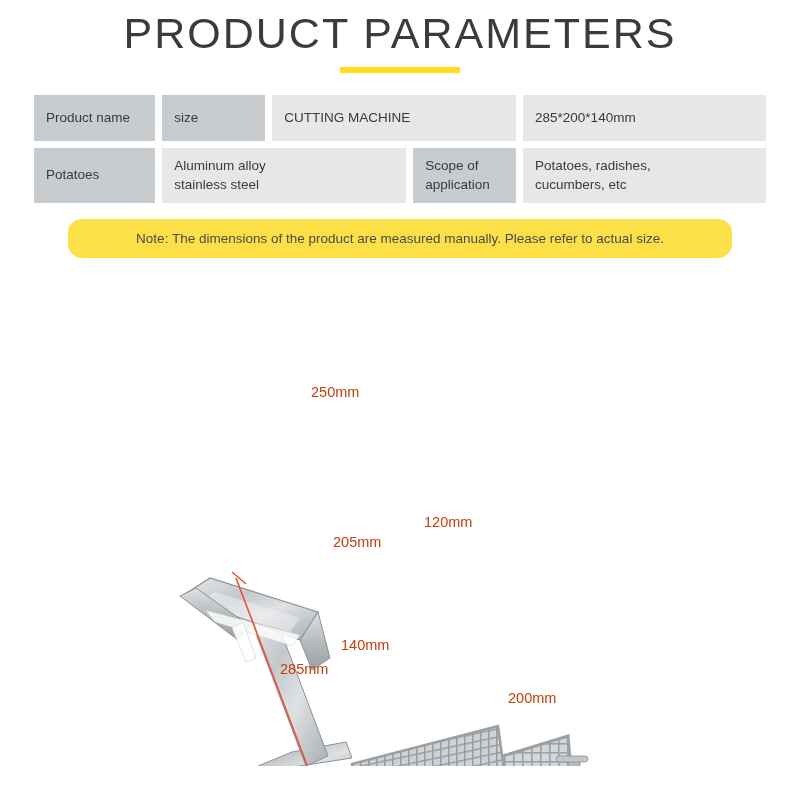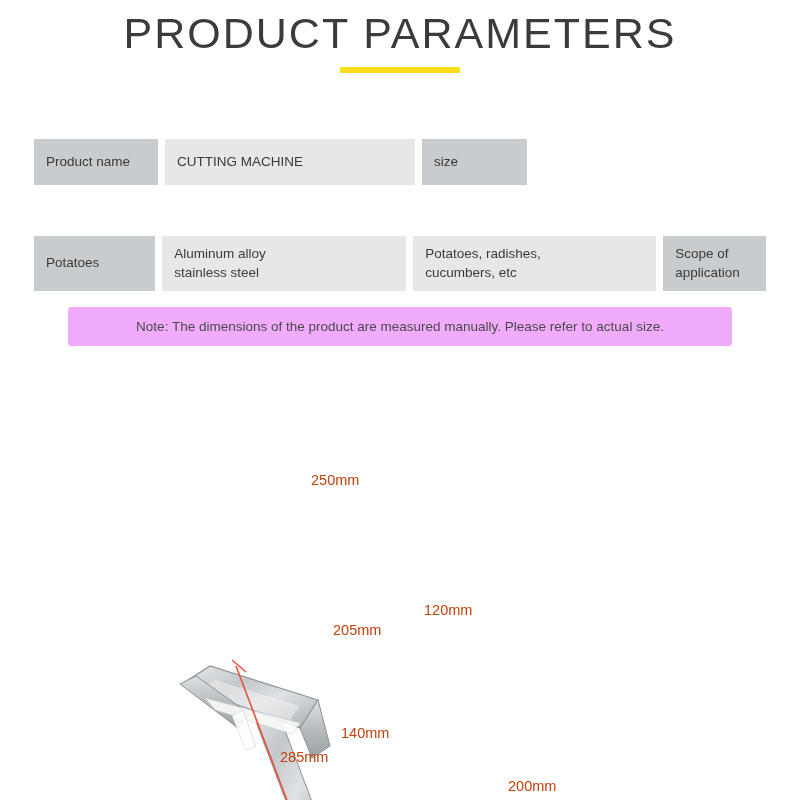--- a/index.html
+++ b/index.html
@@ -54,45 +54,44 @@
     gap: 7px;
   }
   .cell {
     box-sizing: border-box;
     padding: 9px 12px;
     font-size: 13.5px;
     line-height: 1.35;
     display: flex;
     align-items: center;
     min-height: 46px;
-    margin-top: 44px;
   }
   .cell.label {
     background: #c9ccce;
     color: #3a3a3a;
   }
   .cell.value {
     background: #e6e7e8;
     color: #3a3a3a;
   }
   .w-label-a { width: 124px; }
   .w-value-a { width: 250px; }
   .w-label-b { width: 105px; }
   .w-value-b { width: 249px; }
   .cell .multi {
     display: block;
   }
   .note {
     margin: 9px 34px 0 34px;
-    background: #f0abfc;
+    background: #fde047;
     color: #4a4a4a;
     font-size: 13.5px;
     padding: 12px 0;
     text-align: center;
-    border-radius: 3px;
+    border-radius: 14px;
   }
 
   
   .figure {
     position: relative;
     width: 800px;
     height: 500px;
     margin-top: 8px;
   }
   .figure svg {
@@ -115,42 +114,43 @@
 
   <div class="title-block">
     <h1 class="title">PRODUCT PARAMETERS</h1>
     <div class="title-underline"></div>
   </div>
 
   <div class="specs">
 
     <div class="spec-row">
       <div class="cell label w-label-a">Product name</div>
+      <div class="cell label w-label-b">size</div>
       <div class="cell value w-value-a">CUTTING MACHINE</div>
-      <div class="cell label w-label-b">size</div>
+      <div class="cell value w-value-b">285*200*140mm</div>
     </div>
 
     <div class="spec-row">
       <div class="cell label w-label-a">Potatoes</div>
       <div class="cell value w-value-a">
         <span>
           <span class="multi">Aluminum alloy</span>
           <span class="multi">stainless steel</span>
         </span>
       </div>
+      <div class="cell label w-label-b">
+        <span>
+          <span class="multi">Scope of</span>
+          <span class="multi">application</span>
+        </span>
+      </div>
       <div class="cell value w-value-b">
         <span>
           <span class="multi">Potatoes, radishes,</span>
           <span class="multi">cucumbers, etc</span>
-        </span>
-      </div>
-      <div class="cell label w-label-b">
-        <span>
-          <span class="multi">Scope of</span>
-          <span class="multi">application</span>
         </span>
       </div>
     </div>
 
     <div class="note">Note: The dimensions of the product are measured manually. Please refer to actual size.</div>
   </div>
 
   <div class="figure">
 
     <svg width="800" height="500" viewBox="0 0 800 500">

